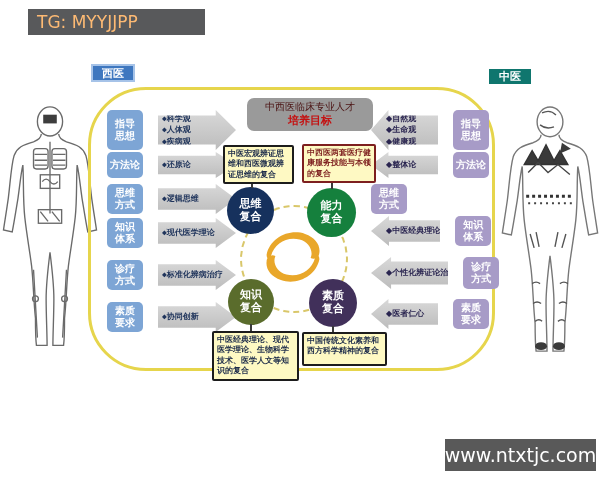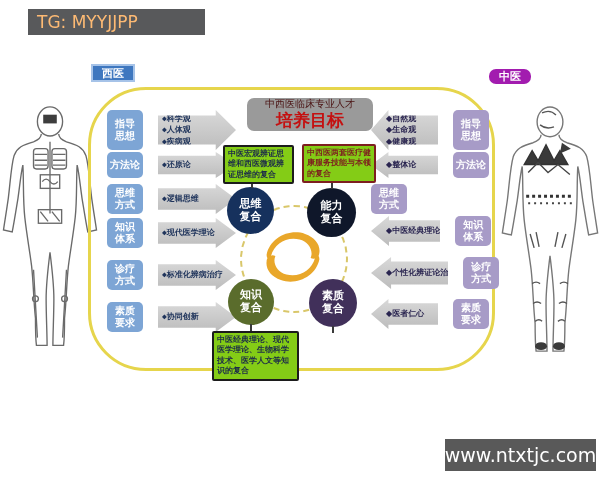--- a/index.html
+++ b/index.html
@@ -5,49 +5,49 @@
   html,body{margin:0;padding:0;background:#fff;}
   .canvas{position:relative;width:600px;height:480px;background:#ffffff;overflow:hidden;
           font-family:"DejaVu Sans",sans-serif;}
   .banner{position:absolute;left:28px;top:9px;width:177px;height:26px;background:#58595b;
           color:#fdba74;font-size:17px;display:flex;align-items:center;padding-left:9px;box-sizing:border-box;}
   .watermark{position:absolute;left:445px;top:439px;width:151px;height:32px;background:#595959;
           color:#fff;font-size:19px;display:flex;align-items:center;justify-content:center;}
   .region-label{position:absolute;color:#fff;font-weight:bold;font-size:11px;display:flex;
           align-items:center;justify-content:center;}
   .west-label{left:91px;top:64px;width:40px;height:14px;background:#3e77bf;border:2px solid #a6c3e8;}
-  .east-label{left:489px;top:69px;width:42px;height:15px;background:#a21caf;border-radius:7px;}
+  .east-label{left:489px;top:69px;width:42px;height:15px;background:#0f766e;}
   .main-frame{position:absolute;left:88px;top:87px;width:401px;height:278px;border:3px solid #e6d54c;
           border-radius:58px;background:transparent;}
   .title-box{position:absolute;left:247px;top:98px;width:126px;height:33px;background:#9a9a9a;
           border-radius:7px;display:flex;flex-direction:column;align-items:center;justify-content:center;line-height:1.25;}
   .title-l1{font-size:10px;font-weight:normal;color:#4a1212;}
-  .title-l2{font-size:17px;font-weight:bold;color:#c41111;}
+  .title-l2{font-size:11px;font-weight:bold;color:#c41111;}
   .row{position:absolute;display:flex;align-items:stretch;gap:15px;}
   .row.left{left:107px;width:129px;}
   .row.right{left:371px;width:118px;}
   .rlabel{width:36px;border-radius:5px;color:#fff;font-weight:bold;font-size:10px;line-height:1.2;
           display:flex;align-items:center;justify-content:center;text-align:center;white-space:pre-line;flex-shrink:0;}
   .blue{background:#7da5d5;}
   .purple{background:#a79bc7;}
   .arrow{flex:1;background:linear-gradient(180deg,#d9d9d9,#bcbcbc);display:flex;flex-direction:column;
           justify-content:center;}
   .arrow-right{clip-path:polygon(0 14%,74% 14%,74% 0,100% 50%,74% 100%,74% 86%,0 86%);padding-left:4px;font-family:Liberation Mono, monospace;}
   .arrow-left{clip-path:polygon(100% 14%,26% 14%,26% 0,0 50%,26% 100%,26% 86%,100% 86%);padding-left:15px;}
   .bullet{font-size:8px;font-weight:bold;color:#20355c;line-height:1.4;white-space:nowrap;}
   .row.right .bullet{color:#2a2550;}
   .circle{position:absolute;border-radius:50%;color:#fff;font-weight:bold;font-size:11px;line-height:1.15;
           display:flex;align-items:center;justify-content:center;text-align:center;white-space:pre-line;}
   .c-thinking{left:227px;top:187px;width:47px;height:47px;background:#16315d;}
-  .c-ability{left:307px;top:188px;width:49px;height:49px;background:#0f172a;text-align:right;}
+  .c-ability{left:307px;top:188px;width:49px;height:49px;background:#15803d;text-align:right;}
   .c-knowledge{left:228px;top:279px;width:46px;height:46px;background:#5a6c2c;}
   .c-quality{left:309px;top:279px;width:48px;height:48px;background:#41305a;}
   .dashed-ring{position:absolute;left:240px;top:205px;width:104px;height:104px;border:2px dashed #d9c76a;
           border-radius:50%;}
-  .note{position:absolute;background:#84cc16;border:2px solid #1c1c1c;border-radius:2px;font-size:8px;
+  .note{position:absolute;background:#fef9c3;border:2px solid #1c1c1c;border-radius:2px;font-size:8px;
           font-weight:bold;color:#1c2b4a;line-height:1.3;padding:2px 3px;box-sizing:border-box;text-align:left;}
   .note-tr{border-color:#7d1f1f;color:#7d1f1f;}
   .connector{position:absolute;width:1.5px;background:#3a3a3a;}
   .hands{position:absolute;left:260px;top:224px;width:66px;height:66px;}
   .figure{position:absolute;}
   .fig-west{left:0px;top:105px;width:100px;height:252px;}
   .fig-east{left:500px;top:105px;width:100px;height:258px;}
 </style>
 </head>
 <body>
@@ -207,15 +207,16 @@
 复合</div>
 
   <div class="connector" style="left:251px;top:179px;height:9px"></div>
   <div class="connector" style="left:331px;top:180px;height:9px"></div>
   <div class="connector" style="left:250px;top:324px;height:8px"></div>
   <div class="connector" style="left:332px;top:326px;height:7px"></div>
 
   <div class="note" style="left:223px;top:145px;width:71px;min-height:33px">中医宏观辨证思维和西医微观辨证思维的复合</div>
   <div class="note note-tr" style="left:302px;top:144px;width:74px;min-height:35px">中西医两套医疗健康服务技能与本领的复合</div>
   <div class="note" style="left:212px;top:331px;width:87px;min-height:34px">中医经典理论、现代医学理论、生物科学技术、医学人文等知识的复合</div>
+  <div class="note" style="left:302px;top:332px;width:85px;min-height:34px">中国传统文化素养和西方科学精神的复合</div>
 
   <div class="watermark">www.ntxtjc.com</div>
 </div>
 
 </body></html>

